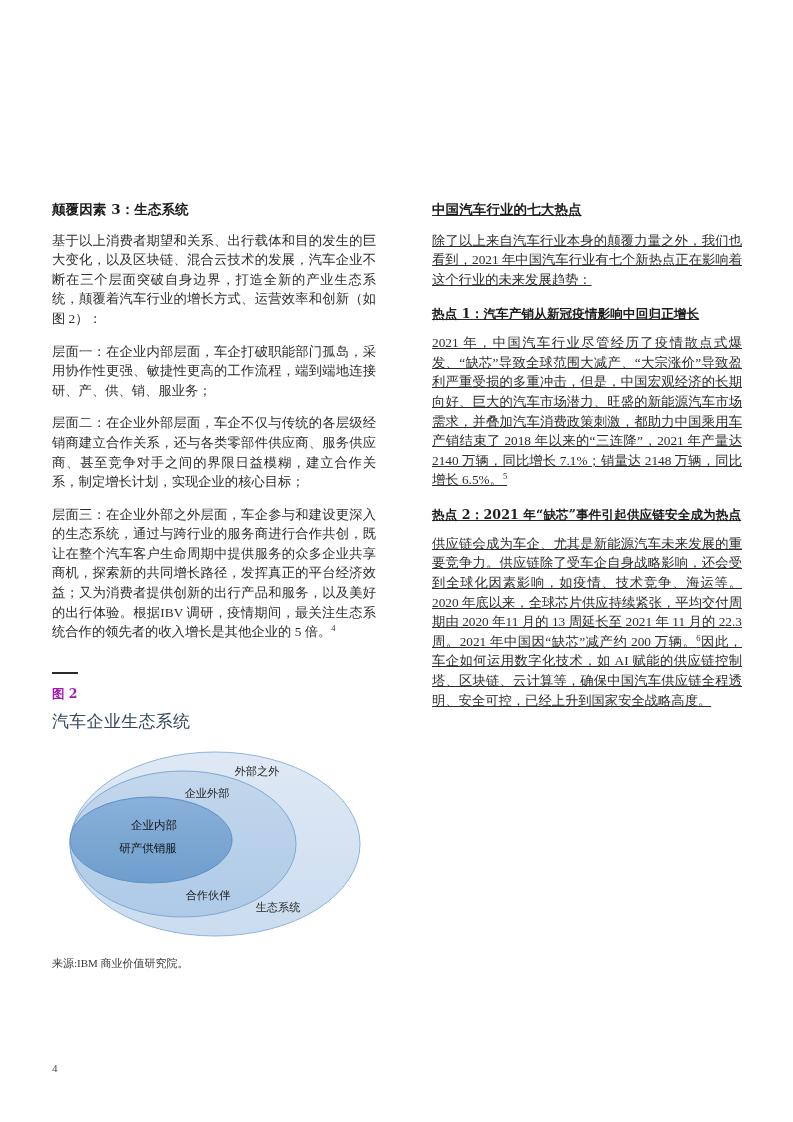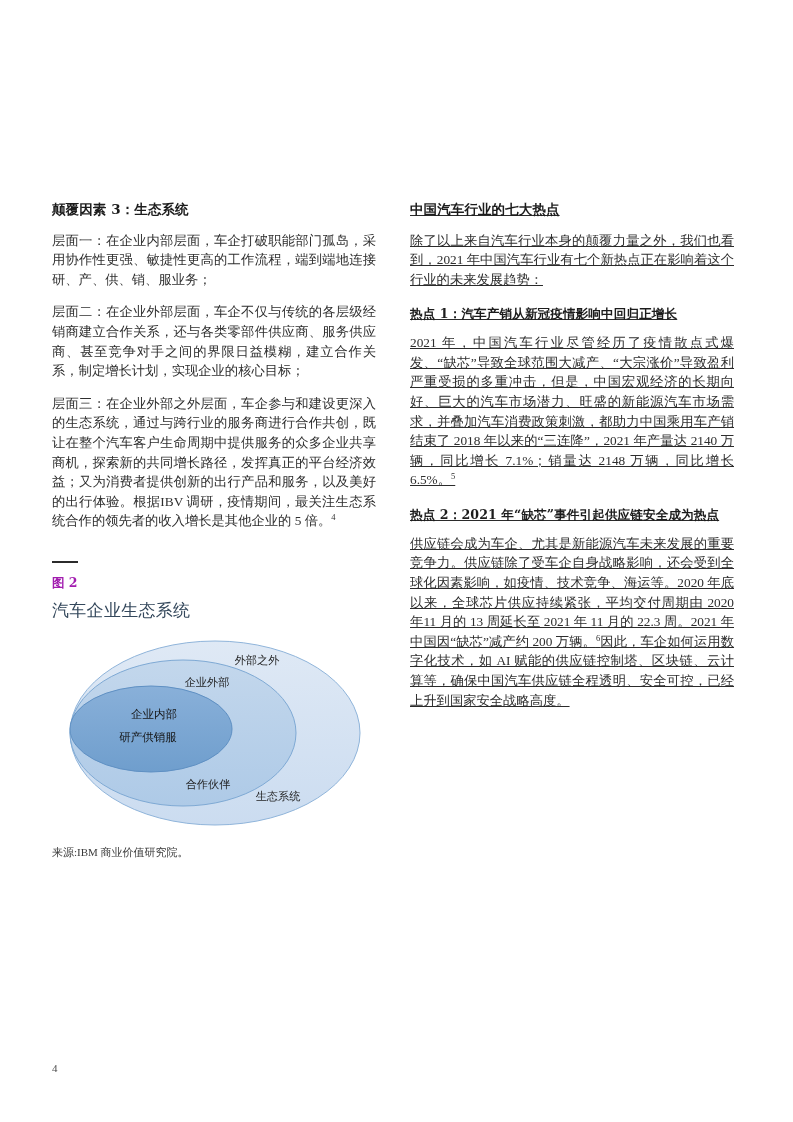--- a/index.html
+++ b/index.html
@@ -16,21 +16,21 @@
     overflow: hidden;
     font-family: "Liberation Serif", "DejaVu Serif", serif;
     color: #2b2b2b;
   }
   .content {
     position: absolute;
     left: 52px;
     top: 200px;
     width: 690px;
     display: flex;
-    gap: 34px;
+    gap: 56px;
   }
   .col {
     width: 324px;
   }
   .col-left { width: 324px; }
   .col-right { width: 324px; text-decoration: underline; }
 
   h2.section-head {
     font-family: "DejaVu Serif", "Liberation Serif", serif;
     font-size: 13.5px;
@@ -125,20 +125,21 @@
 <body>
 
 <div class="page">
 
   <div class="content">
 
     <div class="col col-left">
 
       <h2 class="section-head">颠覆因素 3：生态系统</h2>
 
+      <p class="body">基于以上消费者期望和关系、出行载体和目的发生的巨大变化，以及区块链、混合云技术的发展，汽车企业不断在三个层面突破自身边界，打造全新的产业生态系统，颠覆着汽车行业的增长方式、运营效率和创新（如图 2）：</p>
 
       <p class="body">层面一：在企业内部层面，车企打破职能部门孤岛，采用协作性更强、敏捷性更高的工作流程，端到端地连接研、产、供、销、服业务；</p>
 
       <p class="body">层面二：在企业外部层面，车企不仅与传统的各层级经销商建立合作关系，还与各类零部件供应商、服务供应商、甚至竞争对手之间的界限日益模糊，建立合作关系，制定增长计划，实现企业的核心目标；</p>
 
       <p class="body"><span>层面三：在企业外部之外层面，车企参与和建设更深入的生态系统，通过与跨行业的服务商进行合作共创，既让在整个汽车客户生命周期中提供服务的众多企业共享商机，探索新的共同增长路径，发挥真正的平台经济效益；又为消费者提供创新的出行产品和服务，以及美好的出行体验。根据IBV 调研，疫情期间，最关注生态系统合作的领先者的收入增长是其他企业的 5 倍。</span><sup>4</sup></p>
 
       <div class="figure-block">
         <div class="fig-rule"></div>
         <div class="fig-num">图 2</div>

